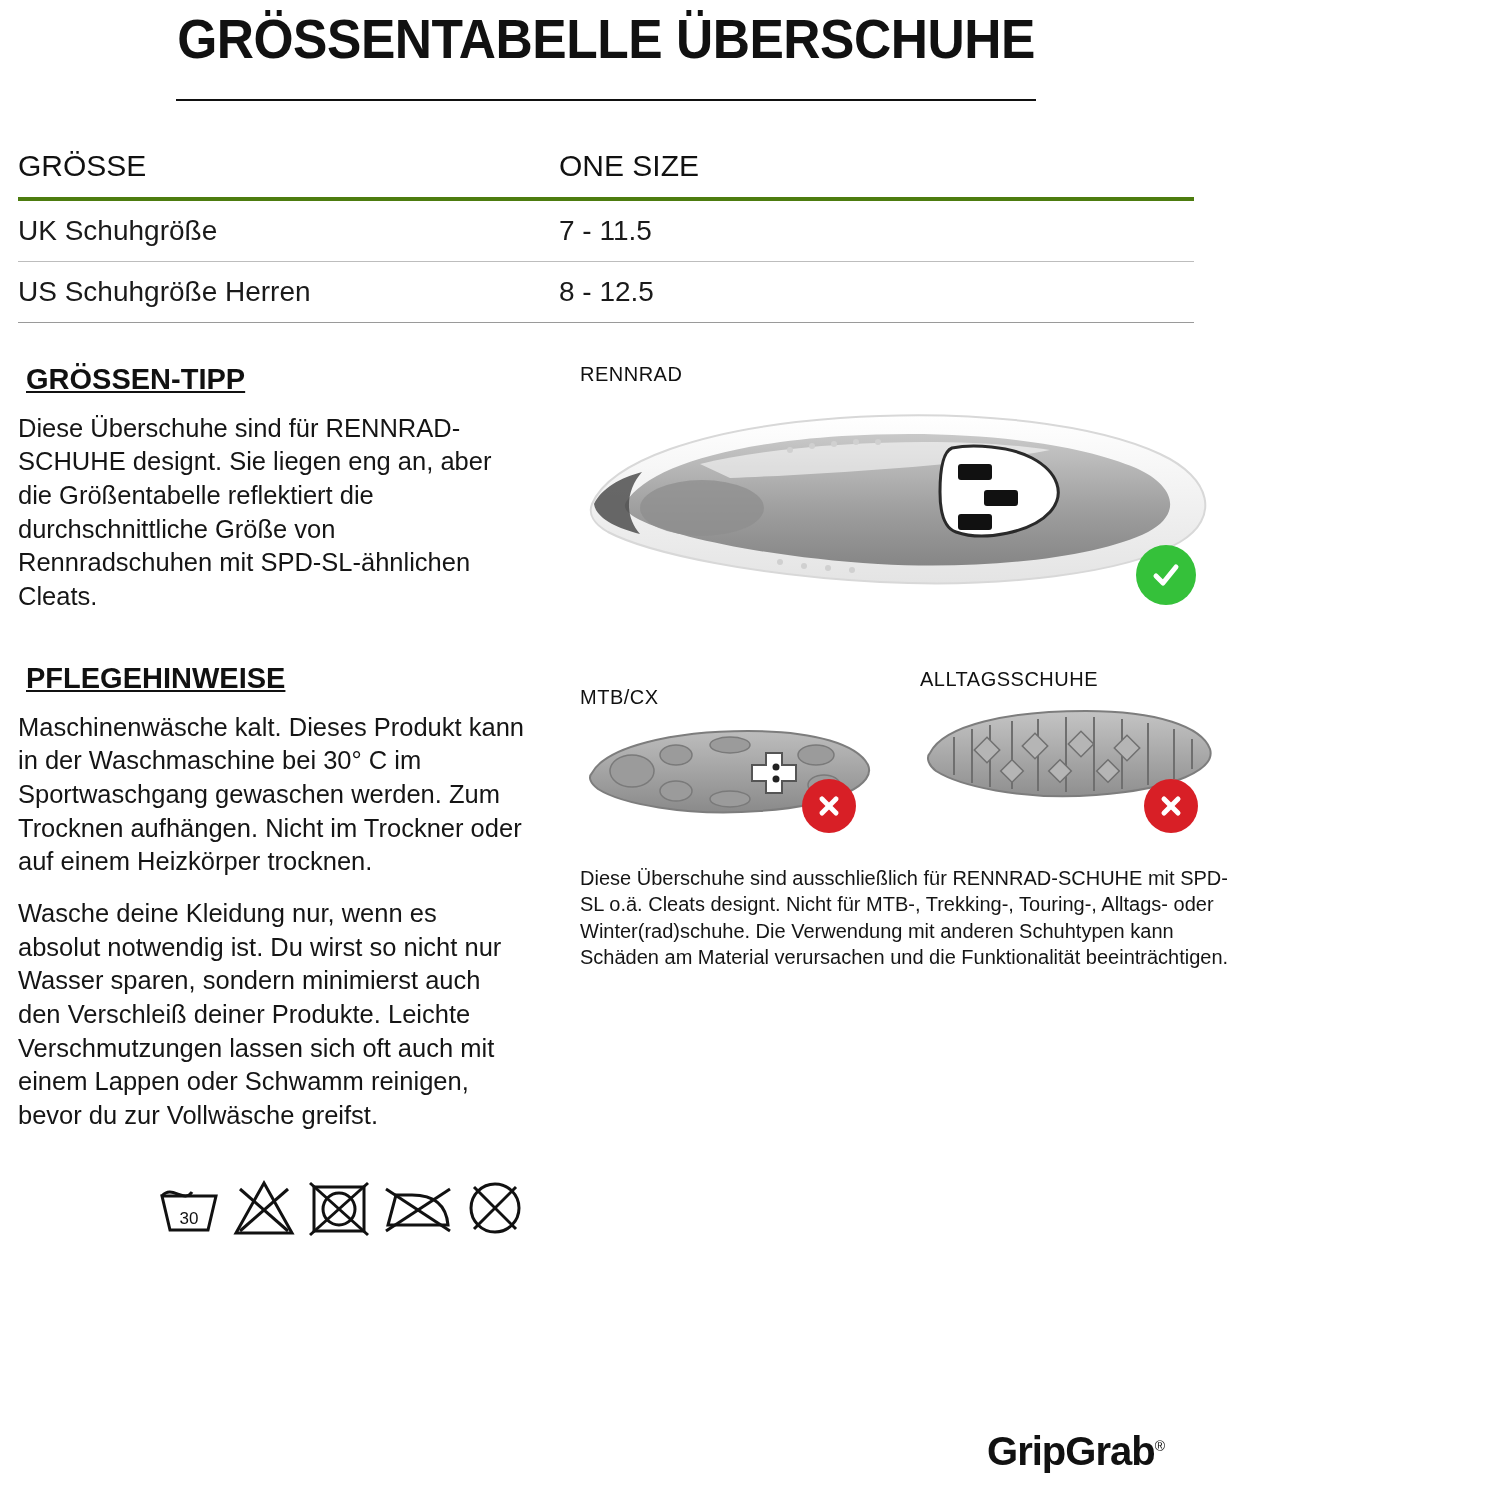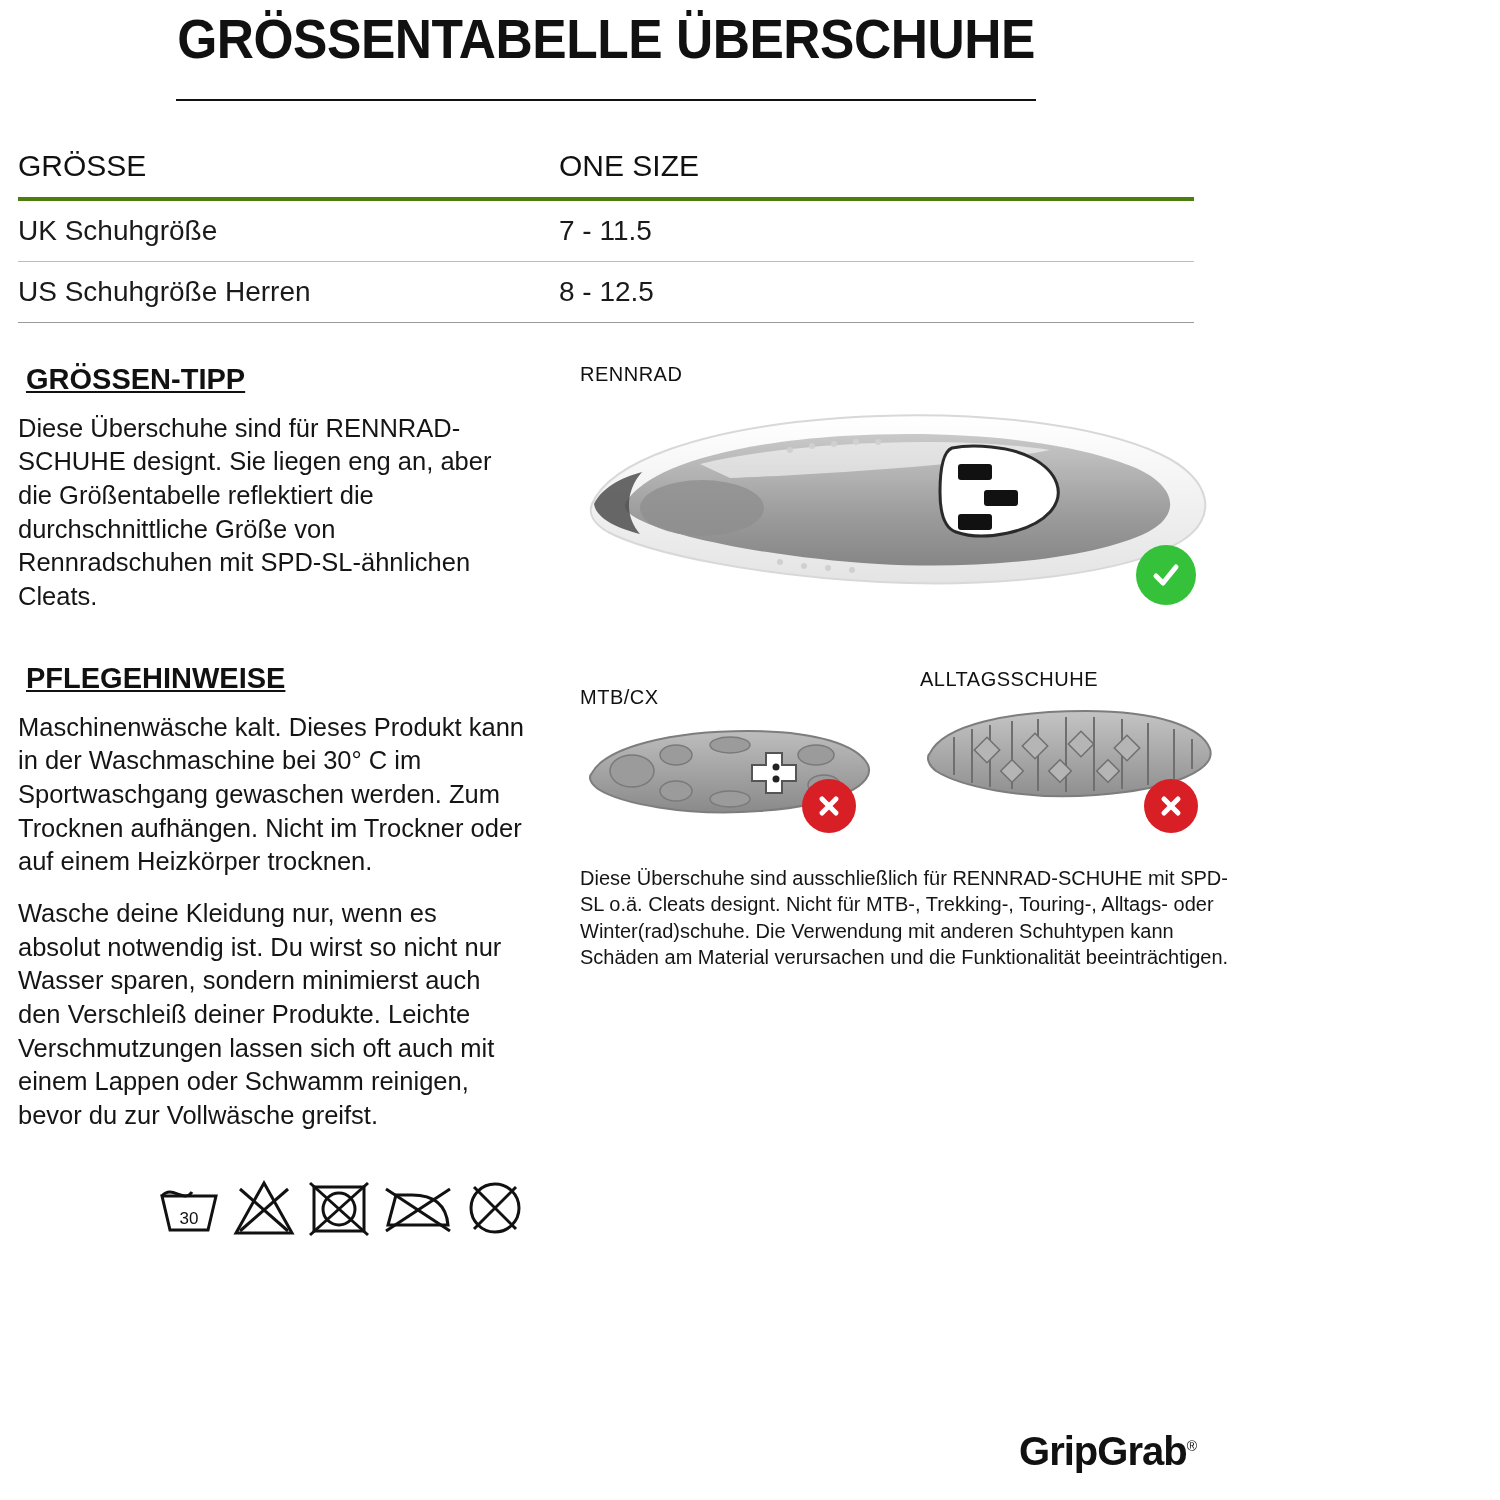--- a/index.html
+++ b/index.html
@@ -155,21 +155,21 @@
   .right-para {
     font-size: 20px;
     line-height: 1.32;
     margin: 36px 0 0 0;
     color: #151515;
   }
 
   
   .logo {
     position: absolute;
-    right: 16px;
+    right: 48px;
     bottom: 26px;
     font-size: 40px;
     font-weight: bold;
     letter-spacing: -1px;
     color: #111;
   }
   .logo .tm {
     font-size: 14px;
     vertical-align: super;
     font-weight: normal;

